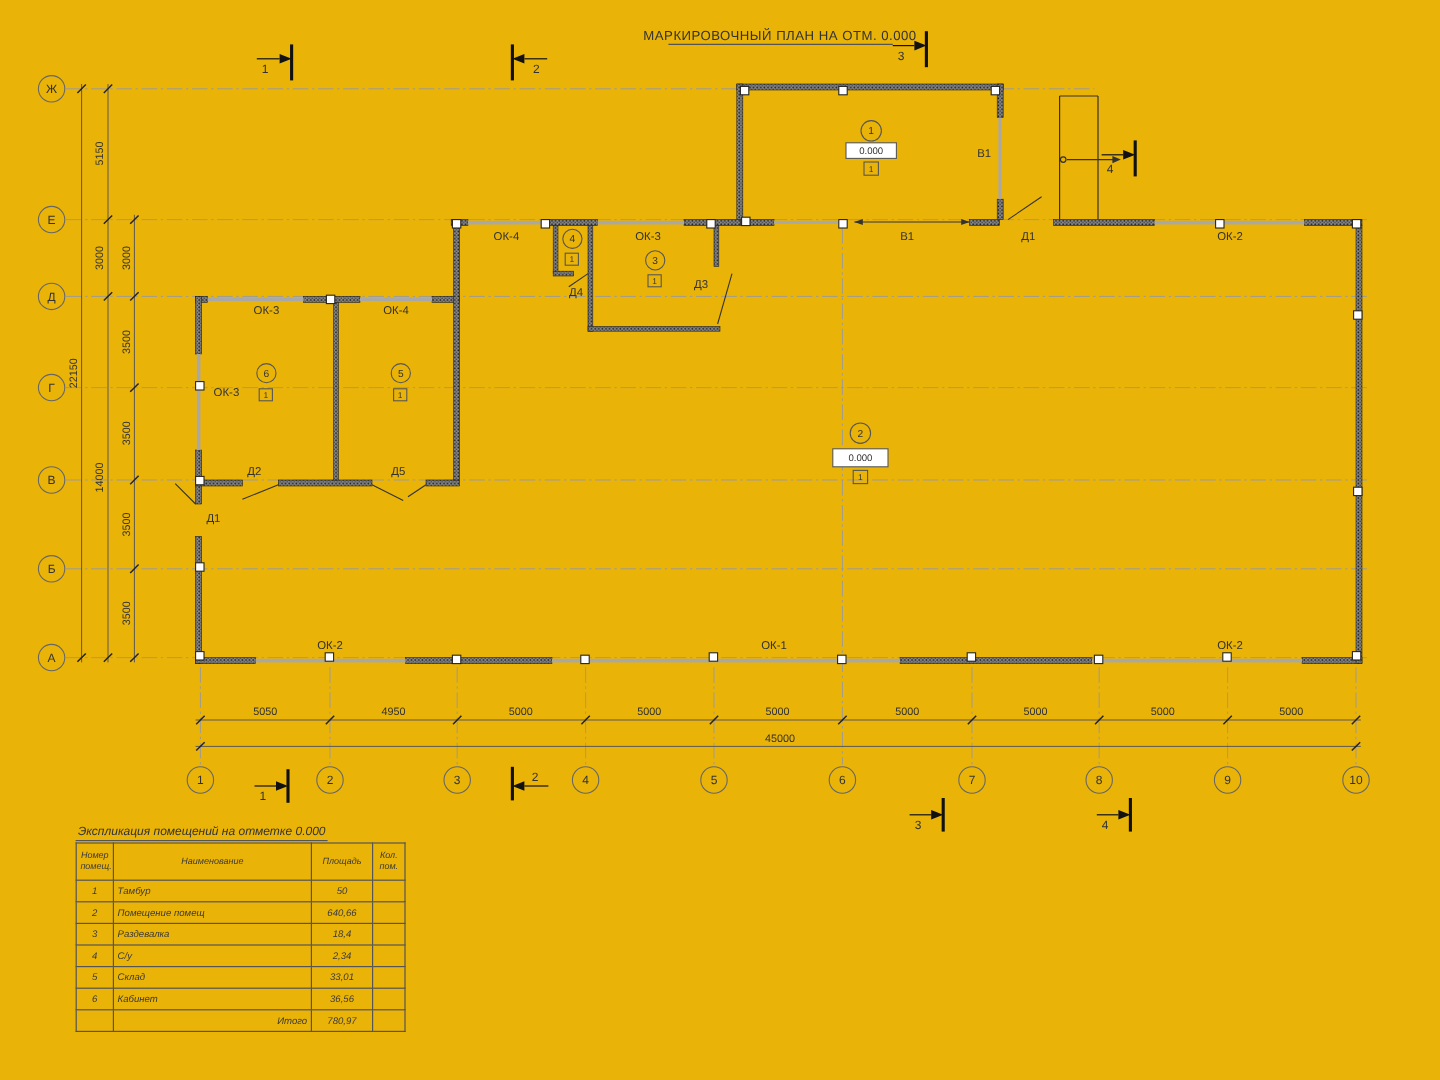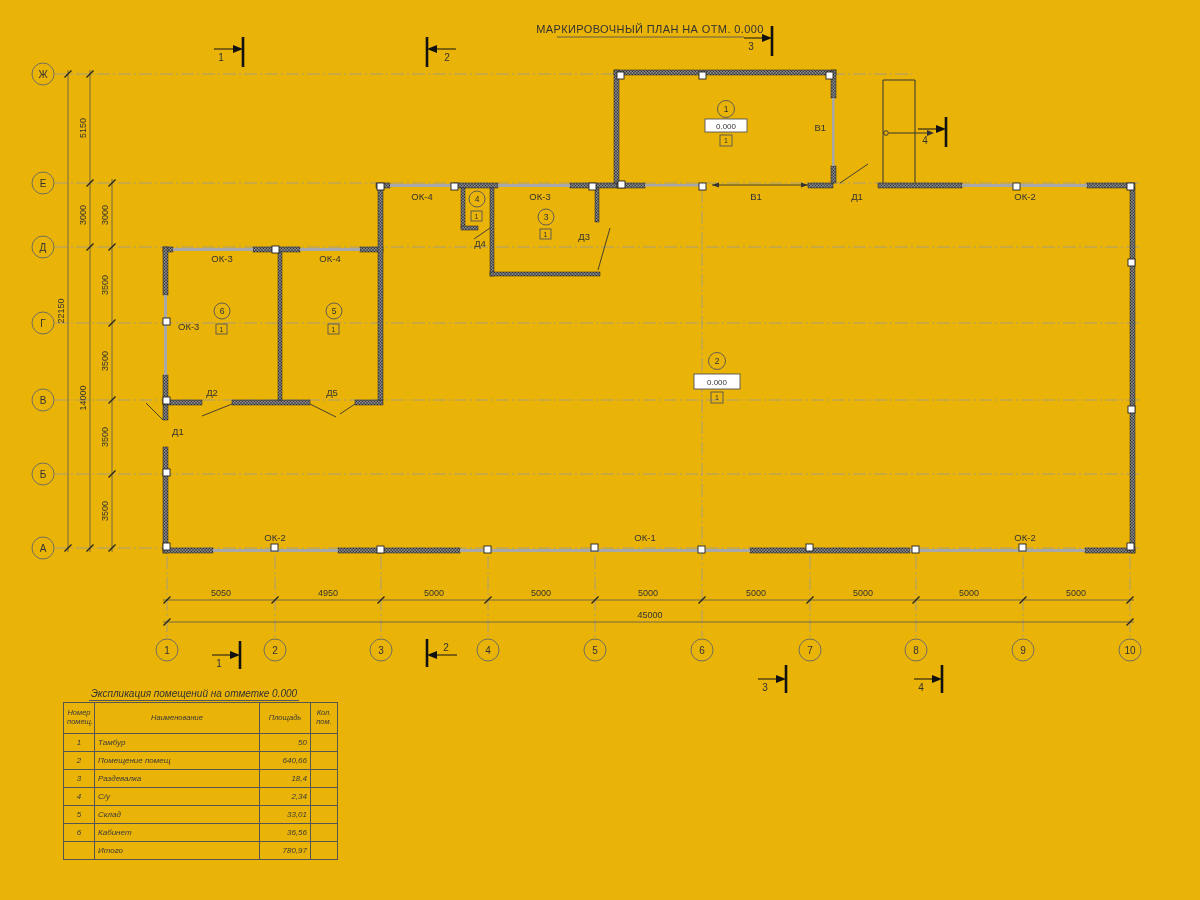--- a/index.html
+++ b/index.html
@@ -9,32 +9,32 @@
   .dimtxt{font-size:9px;}
   .bubble{font-size:10px;}
   .lbl{font-size:9.5px;}
   .sect{font-size:10px;}
   .ttl{font-size:11px;letter-spacing:.4px;}
   .roomnum{font-size:8.5px;}
   .elev{font-size:8px;}
   .flr{font-size:7px;}
   
   #schedule{position:absolute;left:63px;top:688px;width:262px;font-style:italic;}
-  #schedule .t-title{display:block;text-align:center;font-size:10px;margin-bottom:3px;}
+  #schedule .t-title{display:block;font-size:10px;margin-bottom:3px;}
   #schedule .t-title span{border-bottom:1px solid #555;padding:0 2px 1px;}
   #schedule table{border-collapse:collapse;width:260px;table-layout:fixed;}
   #schedule td{border:0.8px solid #555;font-size:8px;color:#3a3a3a;
                padding:0 3px;height:17px;overflow:hidden;}
   #schedule table{border:1.6px solid #444;}
   #schedule tr.hdr td{height:30px;text-align:center;font-size:7.5px;line-height:1.15;margin-top:20px;}
   #schedule .c-num{width:24px;text-align:center;}
   #schedule .c-name{width:158px;text-align:left;}
-  #schedule .c-area{width:44px;text-align:right;}
+  #schedule .c-area{width:44px;text-align:center;}
   #schedule .c-cnt{width:20px;font-style:italic;}
-  #schedule tr.total .c-name{}
+  #schedule tr.total .c-name{text-align:right;}
 </style>
 </head>
 <body>
 <div id="sheet">
 
 
 
 <svg width="1200" height="900" viewBox="0 0 1200 900">
   <defs>
     <pattern id="wallHatch" width="3" height="3" patternUnits="userSpaceOnUse">

